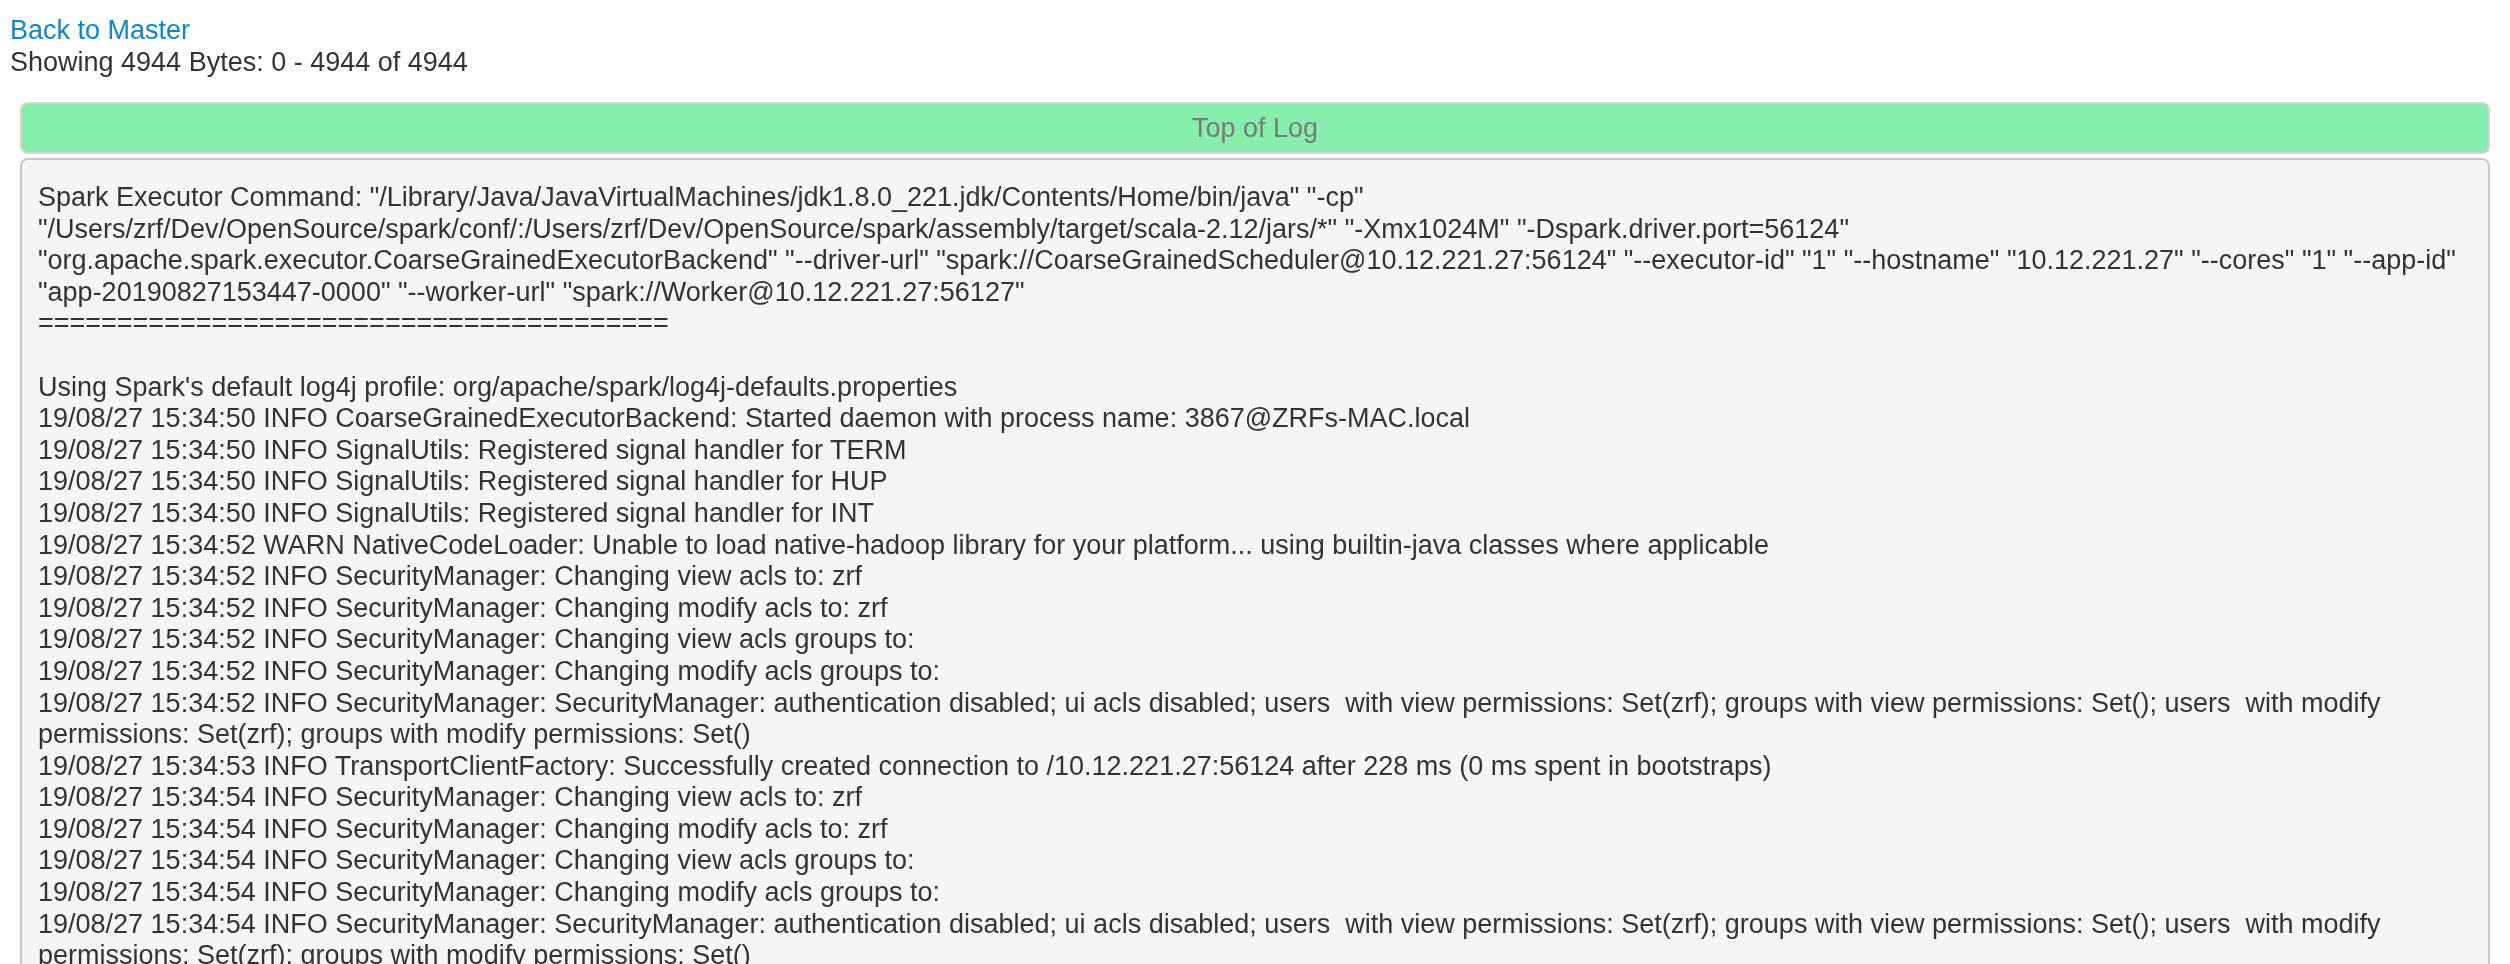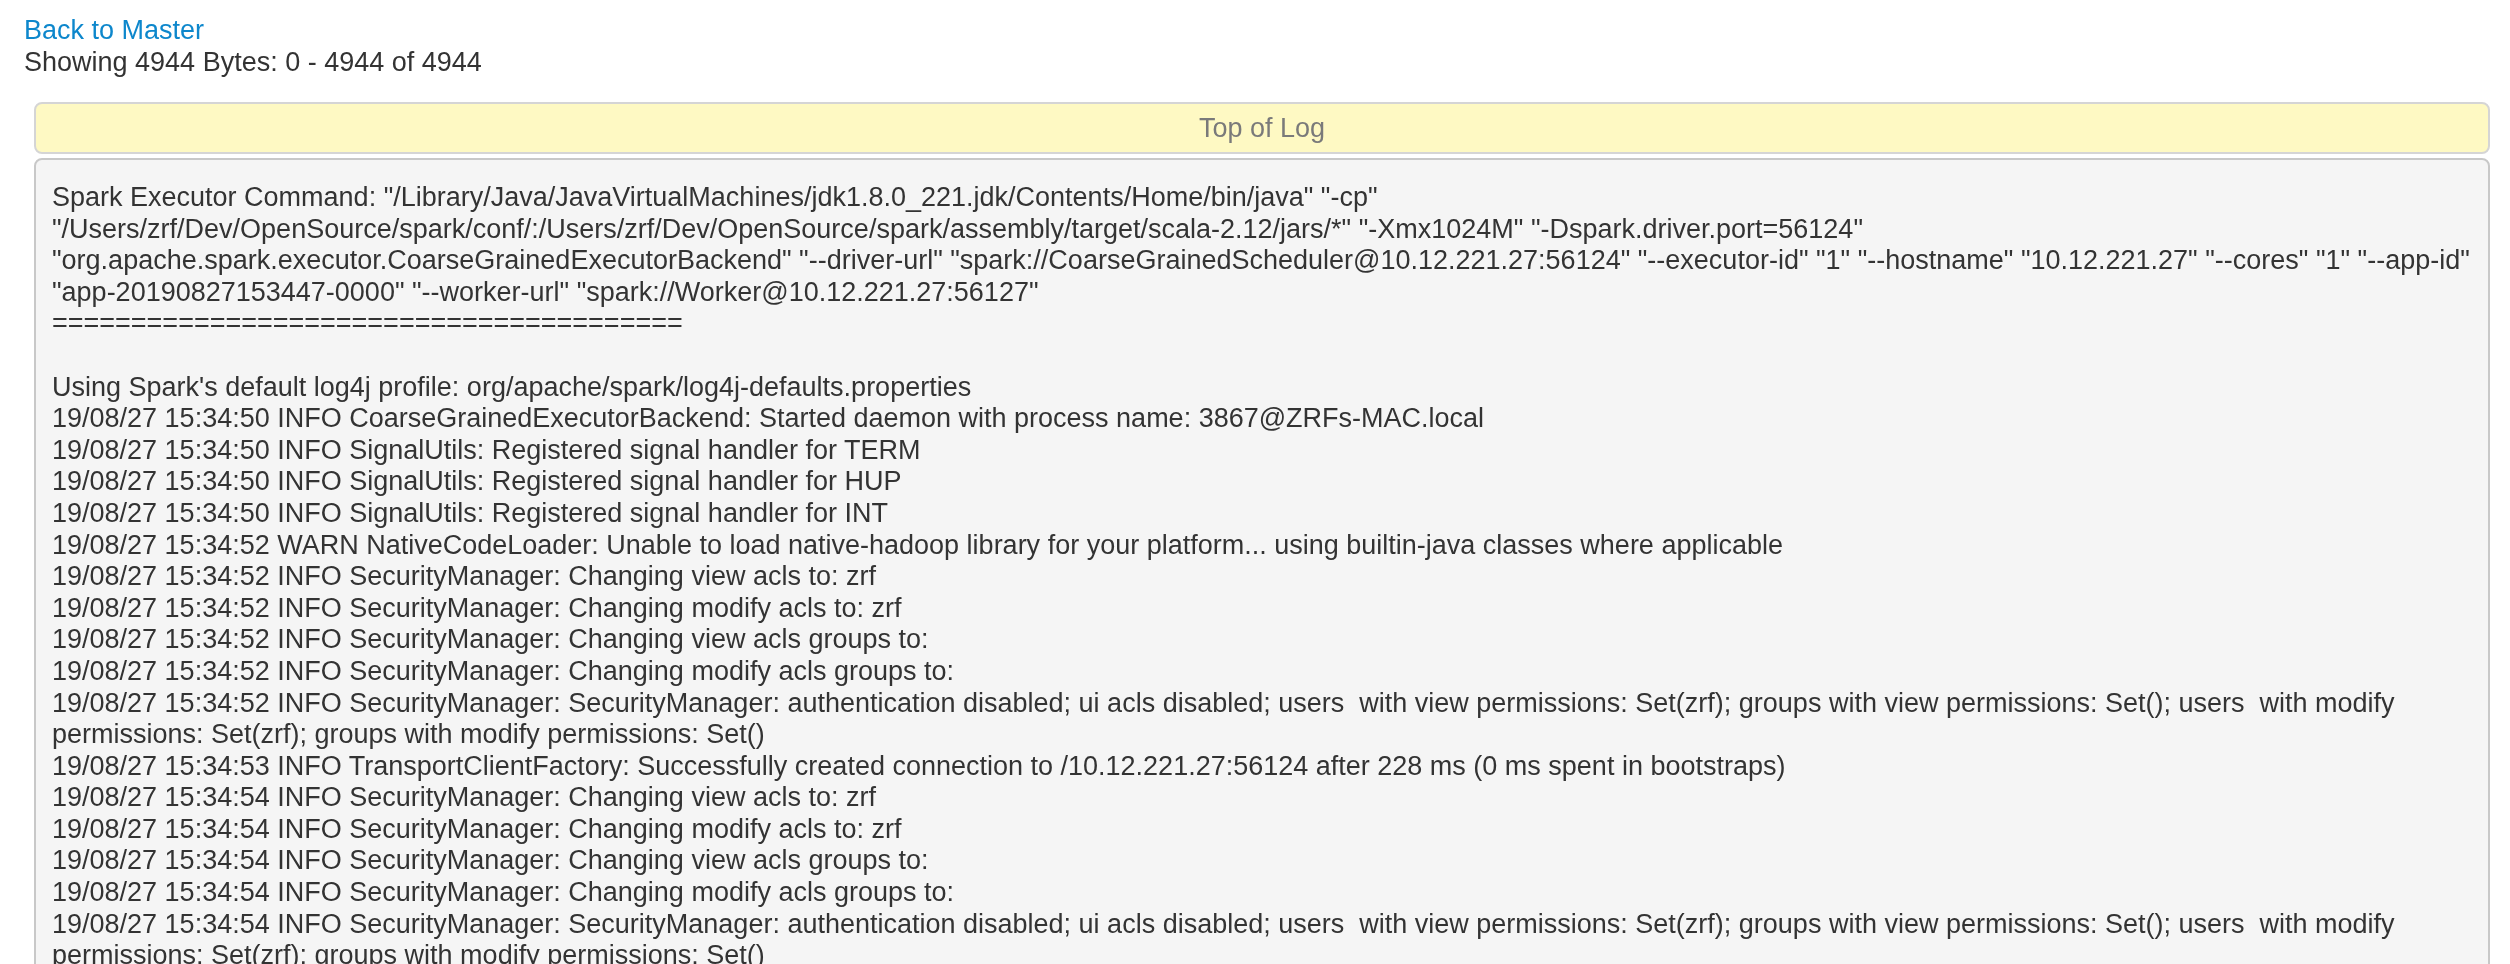--- a/index.html
+++ b/index.html
@@ -6,21 +6,21 @@
     margin: 0;
     padding: 0;
     width: 2510px;
     height: 964px;
     overflow: hidden;
     background: #ffffff;
     font-family: "Liberation Sans", "DejaVu Sans", sans-serif;
     color: #333333;
   }
   .page {
-    padding: 6px 10px 0 24px;
+    padding: 6px 10px 0 10px;
     box-sizing: border-box;
     width: 2510px;
     height: 964px;
     overflow: hidden;
   }
   .back-link {
     display: inline-block;
     margin-top: 8px;
     font-size: 27px;
     line-height: 32px;
@@ -32,21 +32,21 @@
     font-size: 27px;
     line-height: 32px;
     color: #333333;
   }
   .log-more-btn {
     display: block;
     box-sizing: border-box;
     width: calc(100% - 20px);
     margin: 24px 20px 4px 10px;
     padding: 8px 0;
-    background: #fef9c3;
+    background: #86efac;
     border: 2px solid #d5d5d5;
     border-radius: 8px;
     font-family: "Liberation Sans", "DejaVu Sans", sans-serif;
     font-size: 27px;
     line-height: 32px;
     color: #7a7a7a;
     text-align: center;
     cursor: default;
   }
   .log-content {

